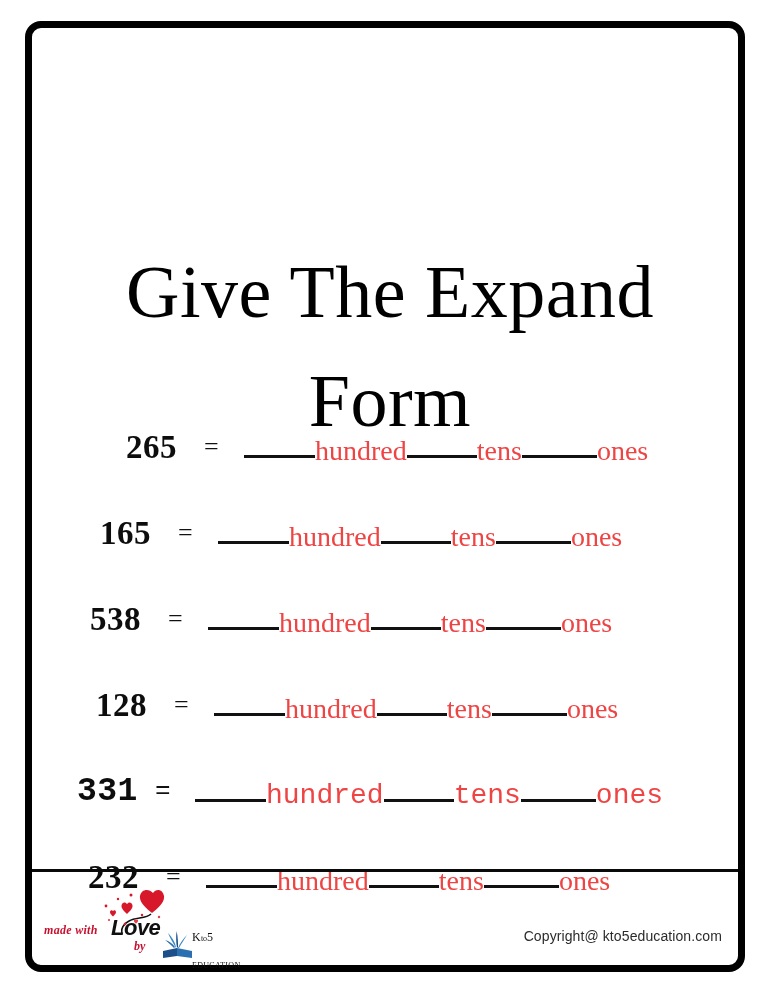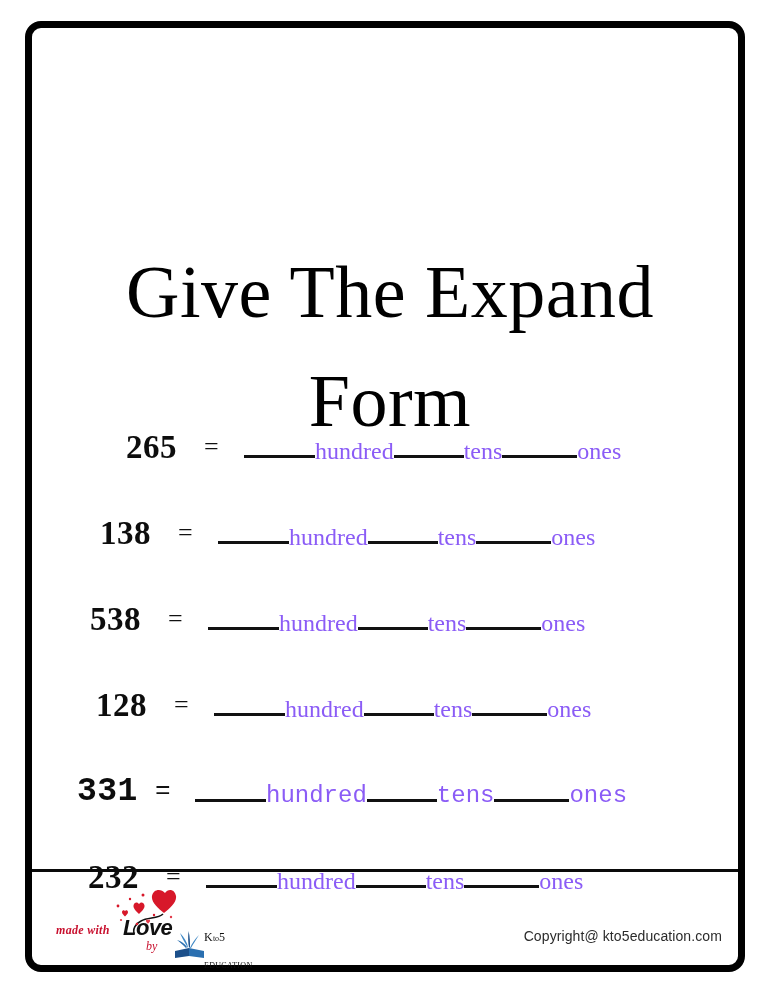--- a/index.html
+++ b/index.html
@@ -137,22 +137,22 @@
     display: inline-block;
     height: 0;
     border-bottom: 3px solid #111111;
     position: relative;
     top: 9px;
   }
   .blank-hundred { width: 71px; }
   .blank-tens    { width: 70px; }
   .blank-ones    { width: 75px; }
   .place-word {
-    font-size: 24px;
-    color: #8b5cf6;
+    font-size: 28px;
+    color: #ef4444;
     margin-top: 8px;
   }
 
   
   #row-0 { padding-left: 94px; }
   #row-1 { padding-left: 68px; }
   #row-2 { padding-left: 58px; }
   #row-3 { padding-left: 64px; }
   #row-4 { padding-left: 45px; font-family: Liberation Mono, monospace; }
   #row-5 { padding-left: 56px; }
@@ -161,21 +161,21 @@
   #footer-divider {
     position: absolute;
     left: 0;
     right: 0;
     top: 841px;
     height: 0;
     border-bottom: 3px solid #0a0a0a;
   }
   #footer {
     position: absolute;
-    left: 12px;
+    left: 0;
     right: 0;
     top: 844px;
     height: 74px;
   }
 
   
   #logo {
     position: absolute;
     left: 12px;
     top: 17px;
@@ -203,21 +203,21 @@
     font-size: 22px;
     color: #101010;
     letter-spacing: -0.5px;
   }
   #logo-by {
     position: absolute;
     left: 90px;
     top: 50px;
     font-family: "Liberation Serif", "DejaVu Serif", serif;
     font-style: italic;
-    font-weight: normal;
+    font-weight: bold;
     font-size: 12px;
     color: #c8102e;
   }
   #logo-hearts {
     position: absolute;
     left: 52px;
     top: 0;
     width: 80px;
     height: 44px;
   }
@@ -274,21 +274,21 @@
         <span class="equals">=</span>
         <span class="blank blank-hundred"></span>
         <span class="place-word">hundred</span>
         <span class="blank blank-tens"></span>
         <span class="place-word">tens</span>
         <span class="blank blank-ones"></span>
         <span class="place-word">ones</span>
       </div>
 
       <div class="problem-row" id="row-1">
-        <span class="problem-number">138</span>
+        <span class="problem-number">165</span>
         <span class="equals">=</span>
         <span class="blank blank-hundred"></span>
         <span class="place-word">hundred</span>
         <span class="blank blank-tens"></span>
         <span class="place-word">tens</span>
         <span class="blank blank-ones"></span>
         <span class="place-word">ones</span>
       </div>
 
       <div class="problem-row" id="row-2">

